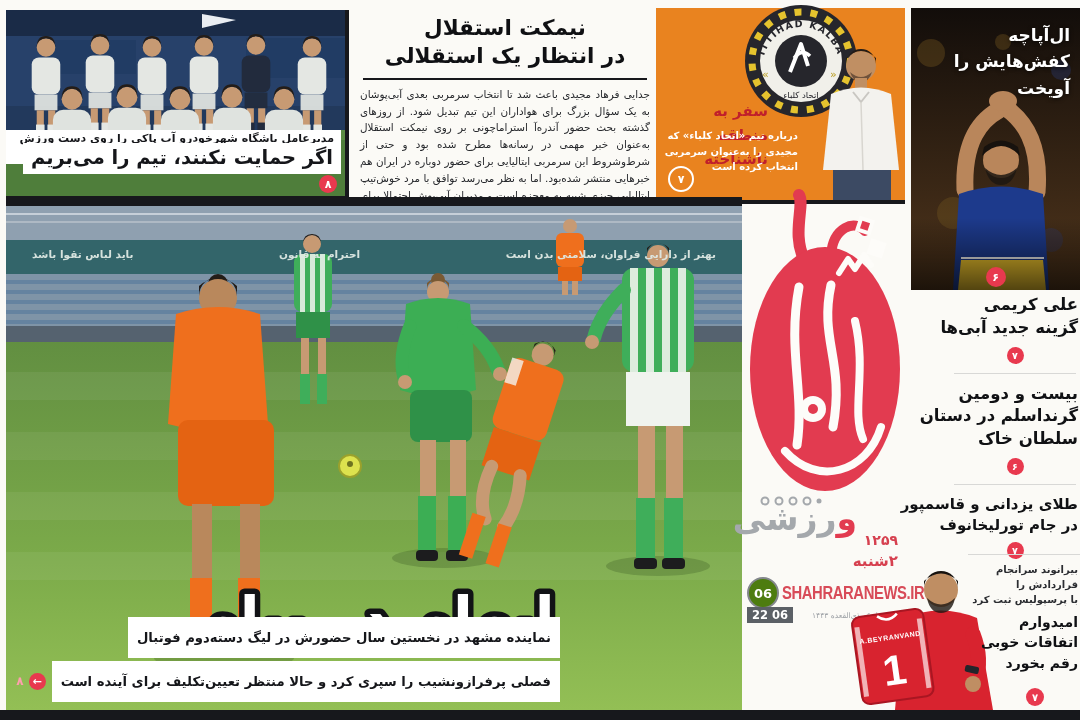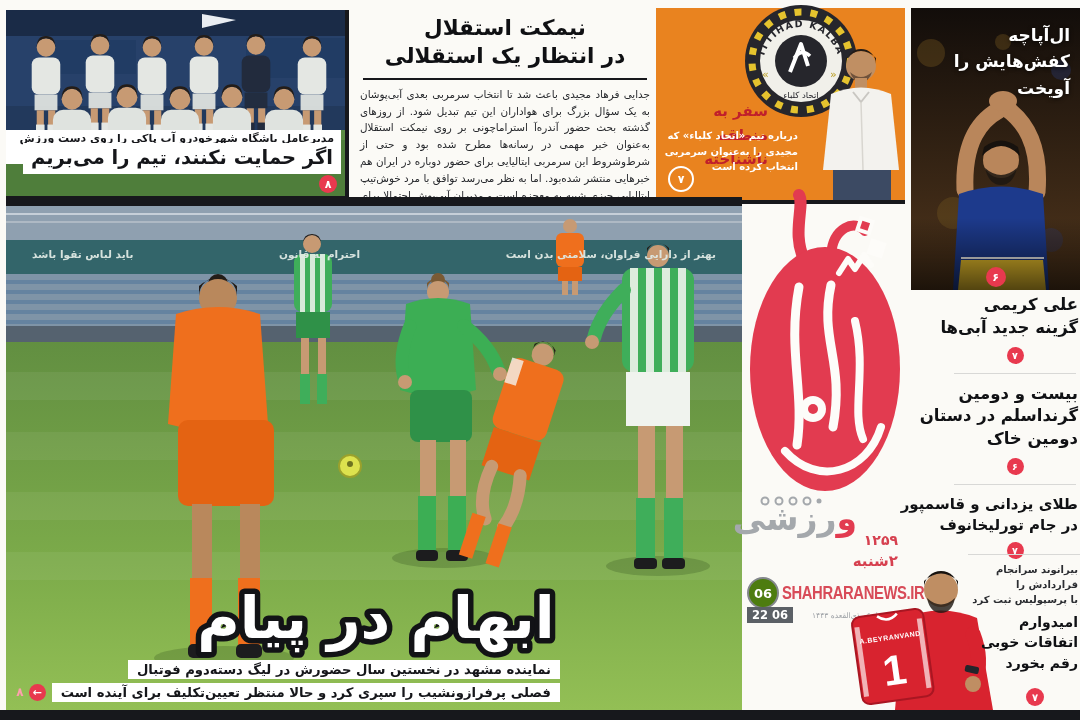--- a/index.html
+++ b/index.html
@@ -64,21 +64,21 @@
   .m-ym{background:#5b6066;color:#fff;font-weight:800;font-size:11.5px;padding:1px 5px;white-space:nowrap;}
   .m-dates{color:#9b9fa4;font-size:7.6px;direction:rtl;display:flex;gap:5px;white-space:nowrap;}
   
   .top-rule{left:6px;top:197px;width:736px;height:9px;background:#17181c;}
   .main-photo{left:6px;top:206px;width:736px;height:504px;overflow:hidden;background:#628f41;}
   .banner-text{top:42px;left:0;right:0;display:flex;justify-content:space-between;padding:0 26px;
                direction:rtl;color:#dfe9e4;font-size:10.5px;font-weight:700;opacity:.95;}
   .main-h{left:150px;top:352px;}
   .main-cap{right:182px;bottom:8px;direction:rtl;text-align:right;}
   .cap-row{margin-top:3px;}
-  .main-cap .chip{font-size:13.2px;font-weight:700;padding:0 9px;}
+  .main-cap .chip{font-size:13.2px;font-weight:700;padding:11px 9px;}
   .cap-arrow{width:17px;height:17px;font-size:11px;margin-right:6px;vertical-align:middle;}
   .cap-num{color:#ff9fae;font-weight:800;font-size:12px;margin-right:5px;vertical-align:middle;}
   
   .beiran{left:845px;top:552px;width:235px;height:158px;}
   .b-div{right:0;top:2px;width:112px;border-top:1px solid #d8d8d6;}
   .b-kick{right:2px;top:10px;direction:rtl;text-align:right;font-size:10px;font-weight:700;
           color:#2b2d31;line-height:1.5;}
   .b-h{right:2px;top:60px;direction:rtl;text-align:right;font-size:14px;font-weight:800;
        color:#0f1013;line-height:1.45;}
   .b-ref{right:36px;bottom:4px;width:18px;height:18px;font-size:10px;}
@@ -223,21 +223,21 @@
   <section class="abs rail">
     <div class="rail-item">
       <div class="ln">علی کریمی</div>
       <div class="ln">گزینه جدید آبی‌ها</div>
       <div class="pgc">۷</div>
     </div>
     <div class="rail-div"></div>
     <div class="rail-item">
       <div class="ln">بیست و دومین</div>
       <div class="ln">گرنداسلم در دستان</div>
-      <div class="ln">دومین خاک</div>
+      <div class="ln">سلطان خاک</div>
       <div class="pgc">۶</div>
     </div>
     <div class="rail-div"></div>
     <div class="rail-item">
       <div class="ln" style="font-size:15px">طلای یزدانی و قاسمپور</div>
       <div class="ln" style="font-size:15px">در جام تورلیخانوف</div>
       <div class="pgc">۷</div>
     </div>
   </section>
 

